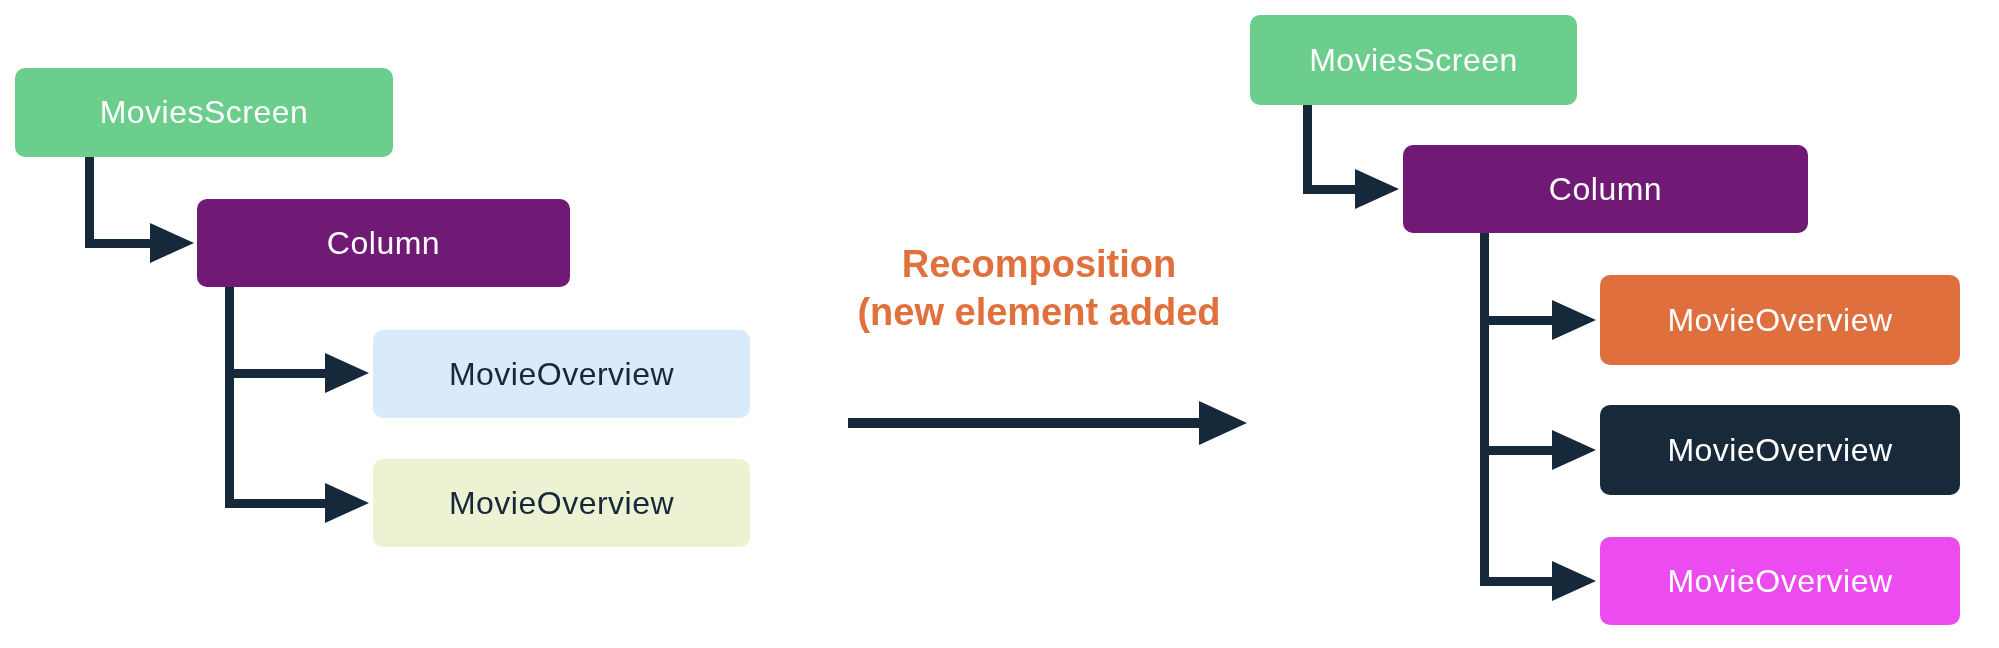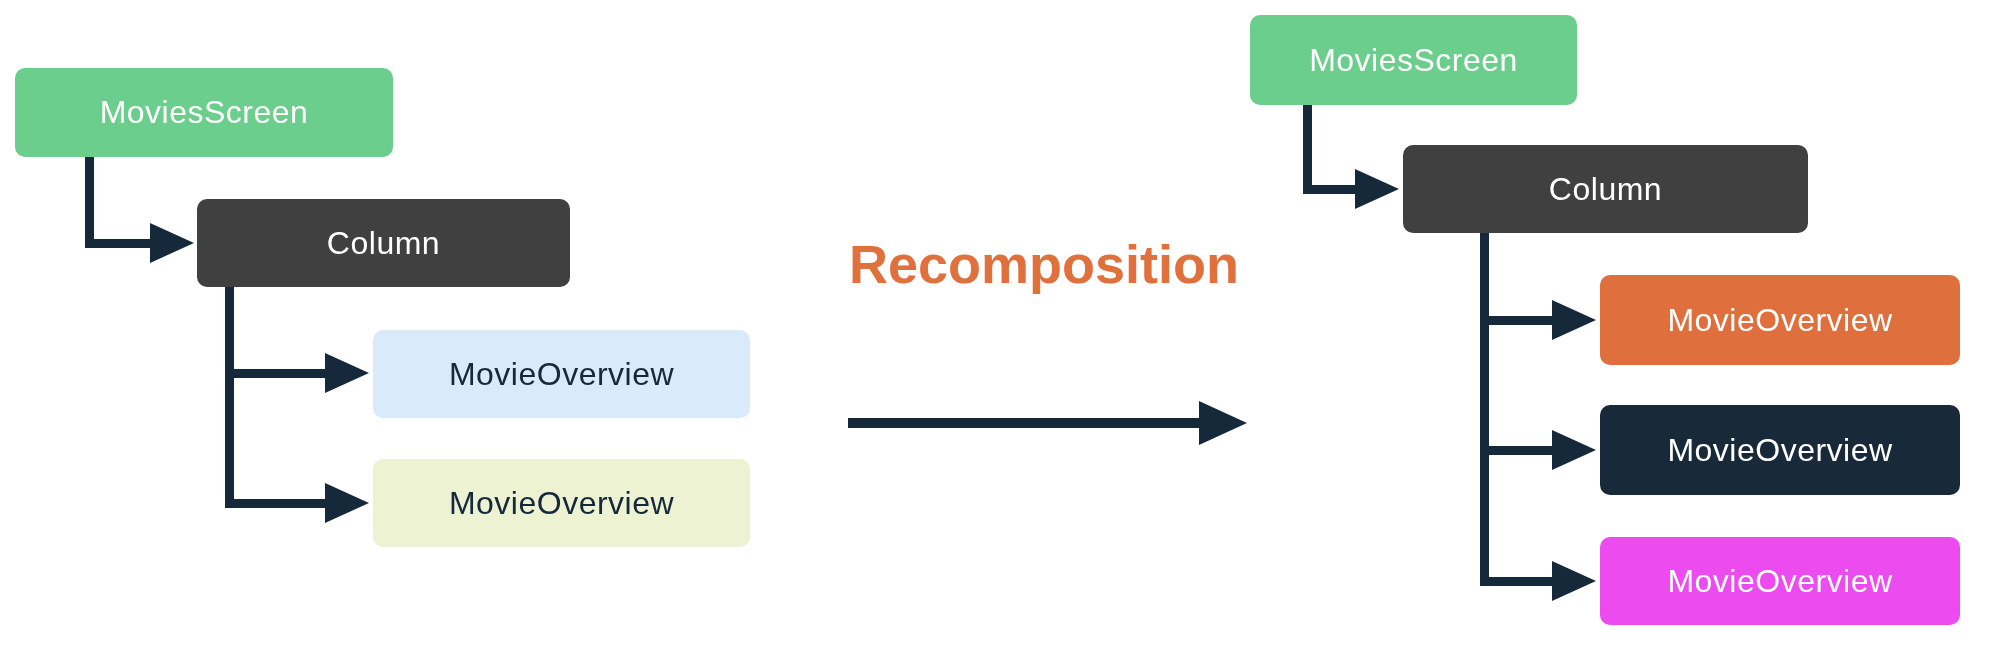--- a/index.html
+++ b/index.html
@@ -6,37 +6,37 @@
   body{font-family:"Liberation Sans",sans-serif;}
   .canvas{position:relative;width:1999px;height:648px;background:#fff;overflow:hidden;}
   .node{
     position:absolute;
     display:flex;align-items:center;justify-content:center;
     border-radius:10px;
     font-size:32px;font-weight:500;letter-spacing:0.5px;
     white-space:nowrap;
   }
   .node.green{background:#6BCE8C;color:#fff;}
-  .node.blue{background:#404040;color:#fff;}
+  .node.blue{background:#701a75;color:#fff;}
   .node.lightblue{background:#D9EAFB;color:#15293B;}
   .node.lightyellow{background:#EDF2D3;color:#15293B;}
   .node.orange{background:#DF6F3D;color:#fff;}
   .node.navy{background:#18293A;color:#fff;}
   .node.magenta{background:#EC4BF0;color:#fff;}
   .bar{position:absolute;background:#15293B;}
   .ah{
     position:absolute;width:0;height:0;
     border-top:20px solid transparent;
     border-bottom:20px solid transparent;
     border-left:44px solid #15293B;
   }
   .annotation{
     position:absolute;left:839px;top:240px;width:400px;
-    text-align:right;color:#E0703C;
-    font-size:54px;line-height:48px;font-weight:700;
+    text-align:center;color:#E0703C;
+    font-size:38px;line-height:48px;font-weight:700;
   }
   .big-ah{
     position:absolute;left:1199px;top:401px;width:0;height:0;
     border-top:22px solid transparent;
     border-bottom:22px solid transparent;
     border-left:48px solid #15293B;
   }
 </style>
 </head>
 <body>
@@ -55,20 +55,21 @@
   <div class="bar" style="left:225px;top:369px;width:100px;height:9px"></div>
   <div class="ah" style="left:325px;top:353px"></div>
   <div class="bar" style="left:225px;top:499px;width:100px;height:9px"></div>
   <div class="ah" style="left:325px;top:483px"></div>
 
   <div class="node lightblue" style="left:373px;top:330px;width:377px;height:88px">MovieOverview</div>
   <div class="node lightyellow" style="left:373px;top:459px;width:377px;height:88px">MovieOverview</div>
 
   <div class="annotation">
     <div>Recomposition</div>
+    <div>(new element added</div>
   </div>
   <div class="bar" style="left:848px;top:418px;width:356px;height:10px"></div>
   <div class="big-ah"></div>
 
   <div class="node green" style="left:1250px;top:15px;width:327px;height:90px">MoviesScreen</div>
 
   <div class="bar" style="left:1303px;top:105px;width:9px;height:88px"></div>
   <div class="bar" style="left:1303px;top:185px;width:53px;height:9px"></div>
   <div class="ah" style="left:1355px;top:169px"></div>
 

